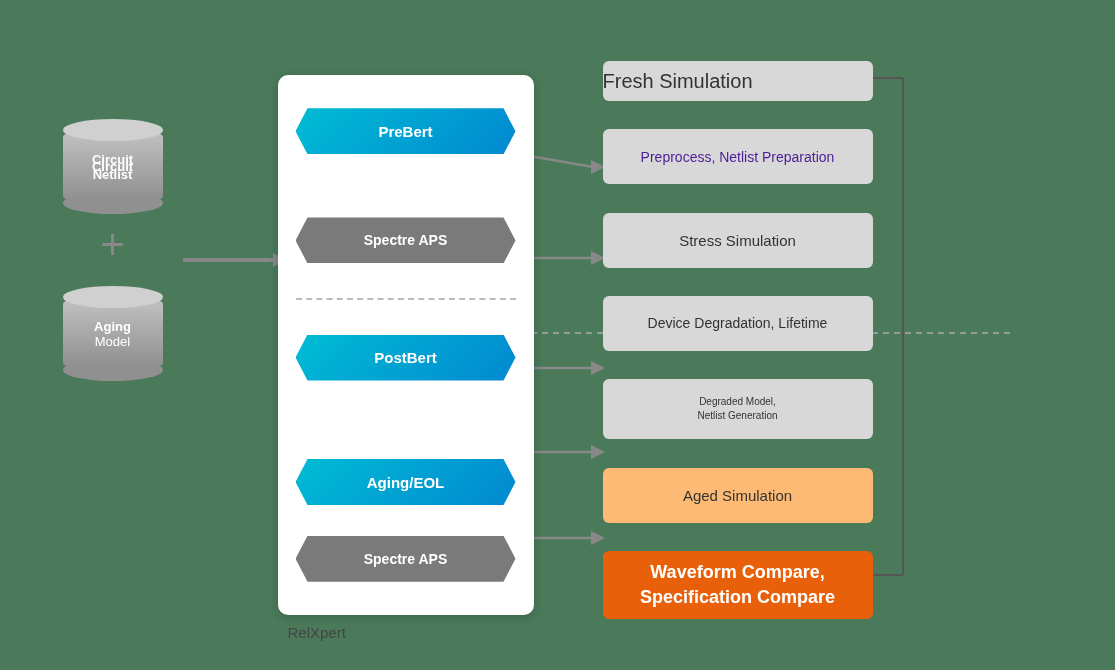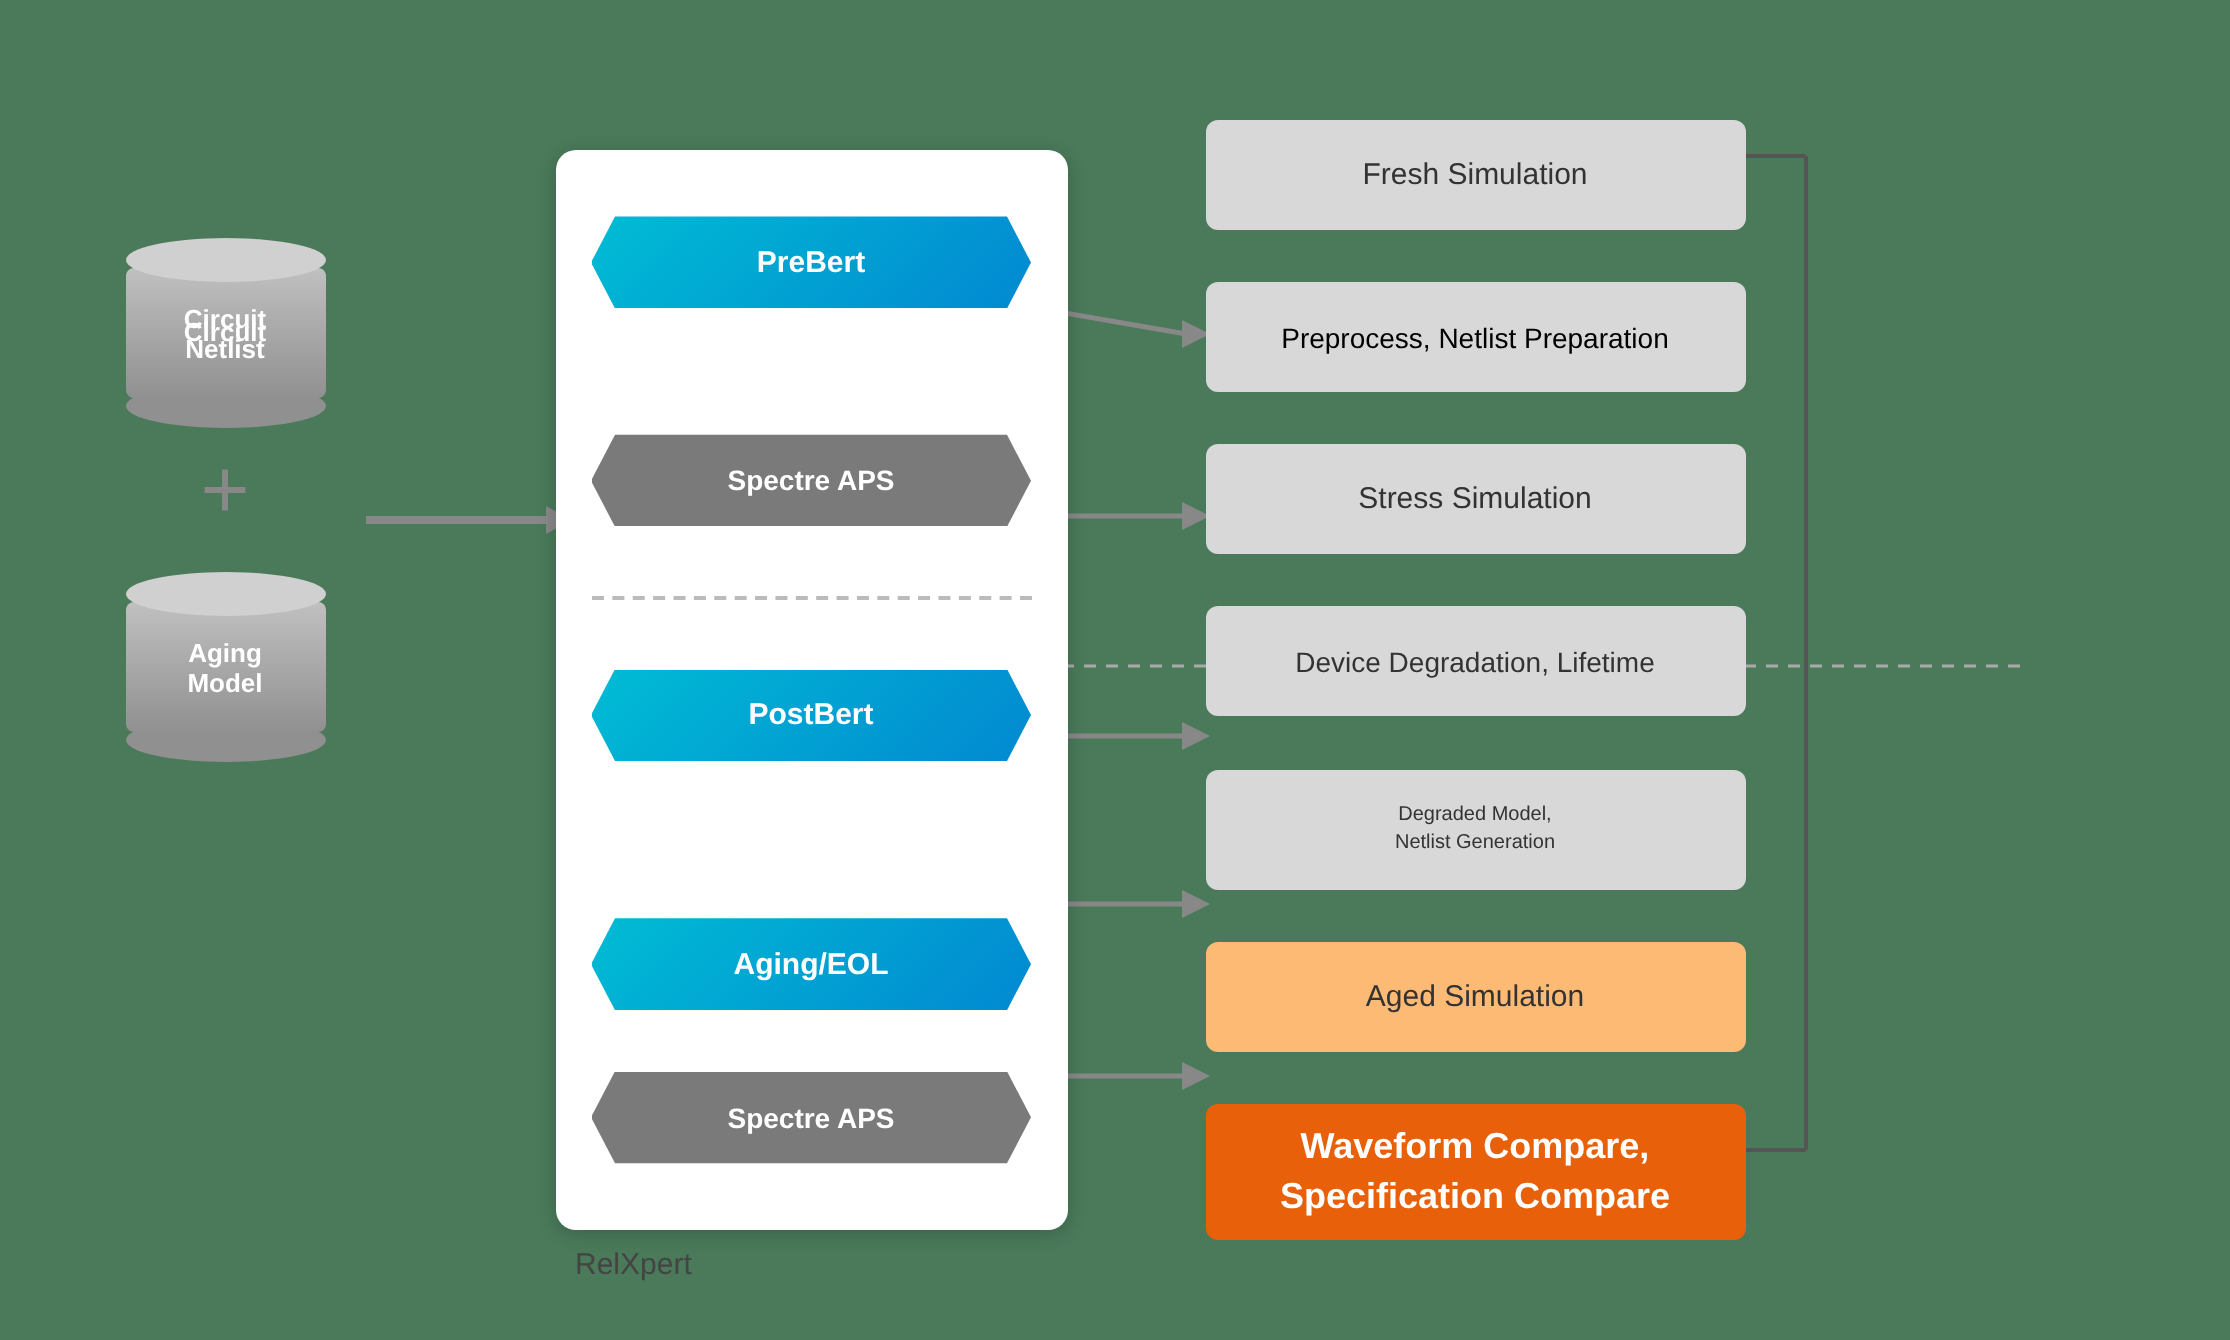--- a/index.html
+++ b/index.html
@@ -139,21 +139,21 @@
     </div>
 
     <div style="font-size:42px; color:#888; font-weight:300; margin:10px 0; line-height:1;">+</div>
 
     <div class="cyl-wrapper" style="margin-top:10px;">
       <div class="cyl-cap-top"></div>
       <div class="cyl-main"></div>
       <div class="cyl-cap-bottom"></div>
       <div style="position:absolute; top:50%; transform:translateY(-50%); text-align:center; z-index:10; pointer-events:none;">
         <div style="color:white; font-weight:bold; font-size:13px;">Aging</div>
-        <div style="color:white; font-weight:bold; font-size:13px;">Model</div>
+        <div style="color:white; font-weight:normal; font-size:13px;">Model</div>
       </div>
     </div>
   </div>
 
   <div style="position:absolute; left:245px; top:55px; width:256px; height:540px; background:white; border-radius:10px; box-shadow:0 2px 10px rgba(0,0,0,0.2); padding:18px 18px; display:flex; flex-direction:column; gap:0; justify-content:space-around;">
 
     <div style="height:46px; background:linear-gradient(135deg, #00bcd4 0%, #0288d1 100%); border-radius:5px; clip-path:polygon(12px 0%, calc(100% - 12px) 0%, 100% 50%, calc(100% - 12px) 100%, 12px 100%, 0% 50%); display:flex; align-items:center; justify-content:center; color:white; font-weight:bold; font-size:15px;">
       <span>PreBert</span>
     </div>
 
@@ -175,25 +175,25 @@
 
     <div style="height:46px; background:#7a7a7a; border-radius:5px; clip-path:polygon(12px 0%, calc(100% - 12px) 0%, 100% 50%, calc(100% - 12px) 100%, 12px 100%, 0% 50%); display:flex; align-items:center; justify-content:center; color:white; font-weight:bold; font-size:14px;">
       <span>Spectre APS</span>
     </div>
 
     <div style="position:absolute; bottom:-26px; left:10px; font-size:15px; color:#444;">RelXpert</div>
   </div>
 
   <div style="position:absolute; left:570px; top:30px; width:270px; height:580px; display:flex; flex-direction:column; justify-content:space-around; gap:6px;">
 
-    <div style="height:55px; background:#d8d8d8; border-radius:6px; display:flex; align-items:center; justify-content:center; font-size:15px; color:#333; text-align:center;">
+    <div style="height:40px; background:#d8d8d8; border-radius:6px; display:flex; align-items:center; font-size:20px; color:#333; text-align:center;">
       <span>Fresh Simulation</span>
     </div>
 
-    <div style="height:55px; background:#d8d8d8; border-radius:6px; display:flex; align-items:center; justify-content:center; font-size:14px; color:#000000; text-align:center; padding:0 8px;">
+    <div style="height:55px; background:#d8d8d8; border-radius:6px; display:flex; align-items:center; justify-content:center; font-size:14px; color:#4c1d95; text-align:center; padding:0 8px;">
       <span>Preprocess, Netlist Preparation</span>
     </div>
 
     <div style="height:55px; background:#d8d8d8; border-radius:6px; display:flex; align-items:center; justify-content:center; font-size:15px; color:#333; text-align:center;">
       <span>Stress Simulation</span>
     </div>
 
     <div style="height:55px; background:#d8d8d8; border-radius:6px; display:flex; align-items:center; justify-content:center; font-size:14px; color:#333; text-align:center; padding:0 8px;">
       <span>Device Degradation, Lifetime</span>
     </div>

